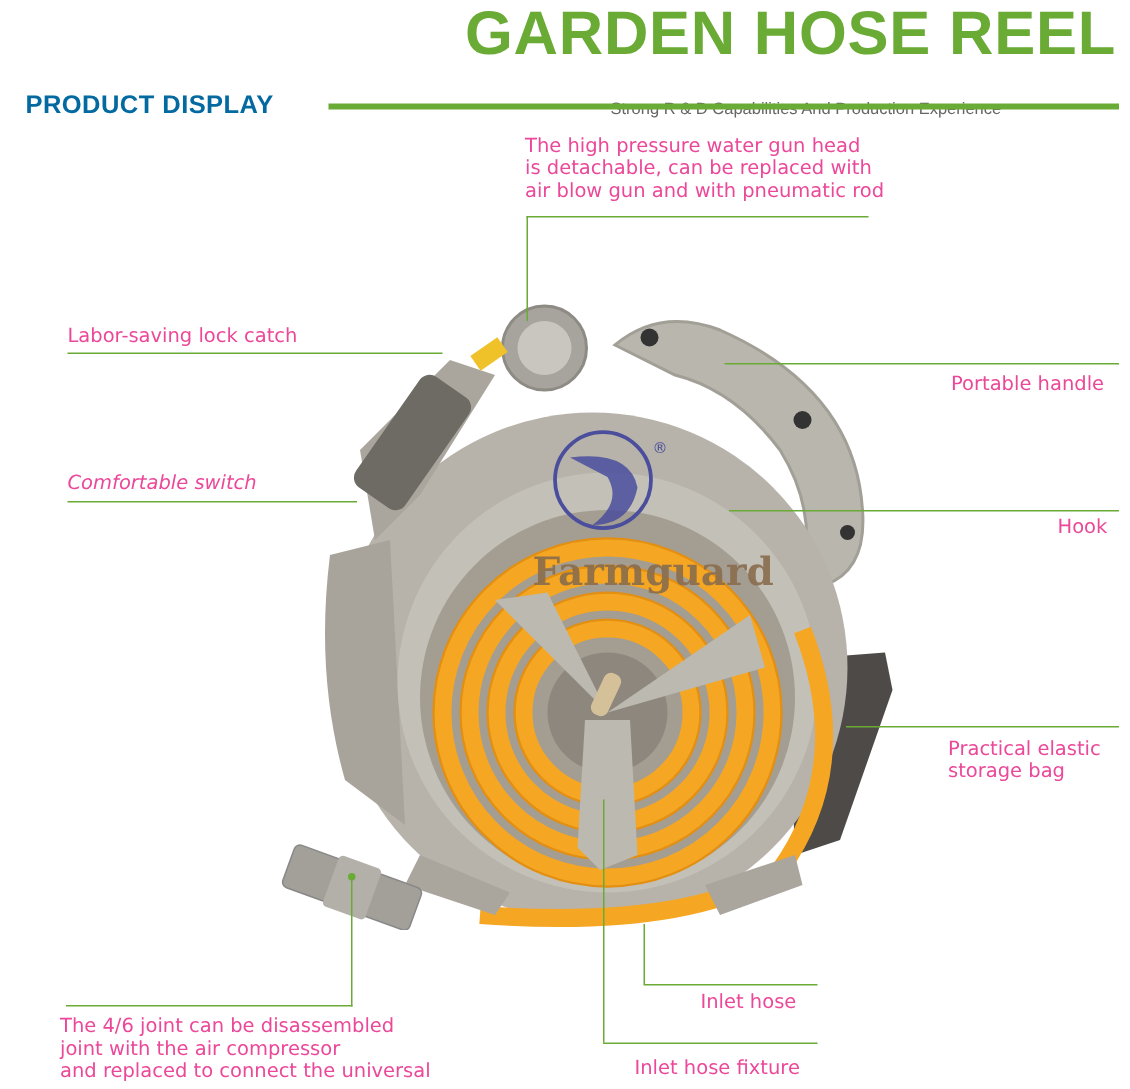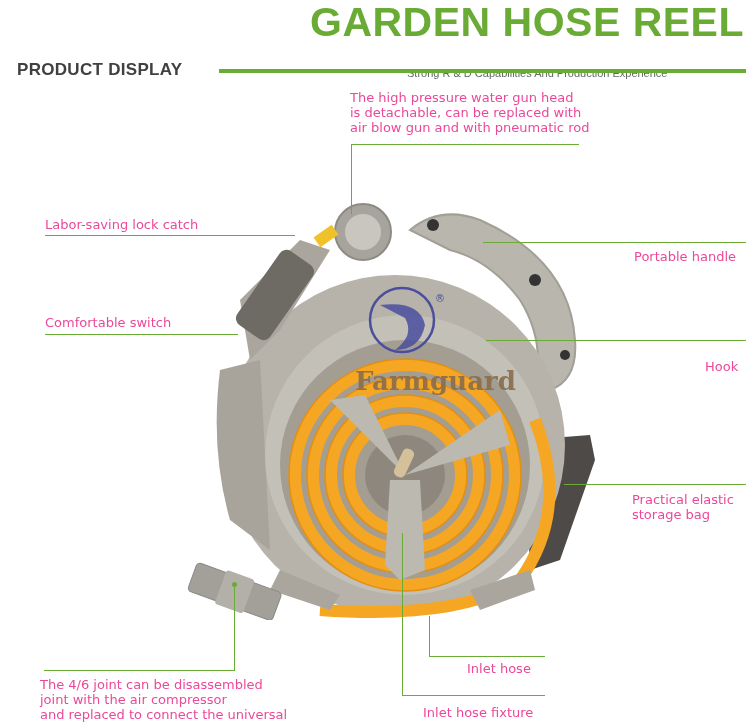--- a/index.html
+++ b/index.html
@@ -1,19 +1,19 @@
 <!DOCTYPE html>
 <html><head>
 <meta charset="utf-8">
 <style>
   html, body { margin:0; padding:0; background:#ffffff; }
   body { width:753px; height:726px; position:relative; overflow:hidden; font-family:"DejaVu Sans", sans-serif; color:#333; }
   .title { position:absolute; left:310px; top:0px; font-family:"Liberation Sans", sans-serif; font-weight:bold; font-size:41px; letter-spacing:0.5px; color:#6aab35; white-space:nowrap; line-height:44px; }
   .subtitle { position:absolute; left:407px; top:40px; font-family:"Liberation Sans", sans-serif; font-size:11px; color:#666; white-space:nowrap;margin-top:27px; }
-  .section { position:absolute; left:17px; top:60px; font-family:"Liberation Sans", sans-serif; font-weight:bold; font-size:17px; color:#404040; white-space:nowrap; letter-spacing:0.3px; }
+  .section { position:absolute; left:17px; top:60px; font-family:"Liberation Sans", sans-serif; font-weight:bold; font-size:17px; color:#0369a1; white-space:nowrap; letter-spacing:0.3px; }
   .section-rule { position:absolute; left:219px; top:69px; width:527px; height:4px; background:#6aab35; }
   .lbl { position:absolute; font-size:13px; line-height:15px; color:#ec4899; white-space:nowrap; }
   .ln { position:absolute; background:#6aab35; }
   .h { height:1px; }
   .v { width:1px; }
   .dot { position:absolute; width:5px; height:5px; border-radius:50%; background:#6aab35; }
   svg.product { position:absolute; left:180px; top:190px; }
 </style>
 </head>
 <body>
@@ -83,28 +83,28 @@
   <div>The high pressure water gun head</div>
   <div>is detachable, can be replaced with</div>
   <div>air blow gun and with pneumatic rod</div>
 </div>
 <div class="ln h" style="left:351px; top:144px; width:228px;"></div>
 <div class="ln v" style="left:351px; top:144px; height:70px;"></div>
 
 <div class="lbl" style="left:45px; top:217px;">Labor-saving lock catch</div>
 <div class="ln h" style="left:45px; top:235px; width:250px;"></div>
 
-<div class="lbl" style="left:45px; top:315px;">Comfortable switch</div>
+<div class="lbl" style="left:45px; top:315px;font-style:italic;">Comfortable switch</div>
 <div class="ln h" style="left:45px; top:334px; width:193px;"></div>
 
 <div class="ln h" style="left:483px; top:242px; width:263px;"></div>
 <div class="lbl" style="left:634px; top:249px;">Portable handle</div>
 
 <div class="ln h" style="left:486px; top:340px; width:260px;"></div>
-<div class="lbl" style="left:705px; top:359px;text-align:center;">Hook</div>
+<div class="lbl" style="left:705px; top:344px;text-align:center;">Hook</div>
 
 <div class="ln h" style="left:564px; top:484px; width:182px;"></div>
 <div class="lbl" style="left:632px; top:492px;">
   <div>Practical elastic</div>
   <div>storage bag</div>
 </div>
 
 <div class="dot" style="left:232px; top:582px;"></div>
 <div class="ln v" style="left:234px; top:584px; height:87px;"></div>
 <div class="ln h" style="left:44px; top:670px; width:191px;"></div>

